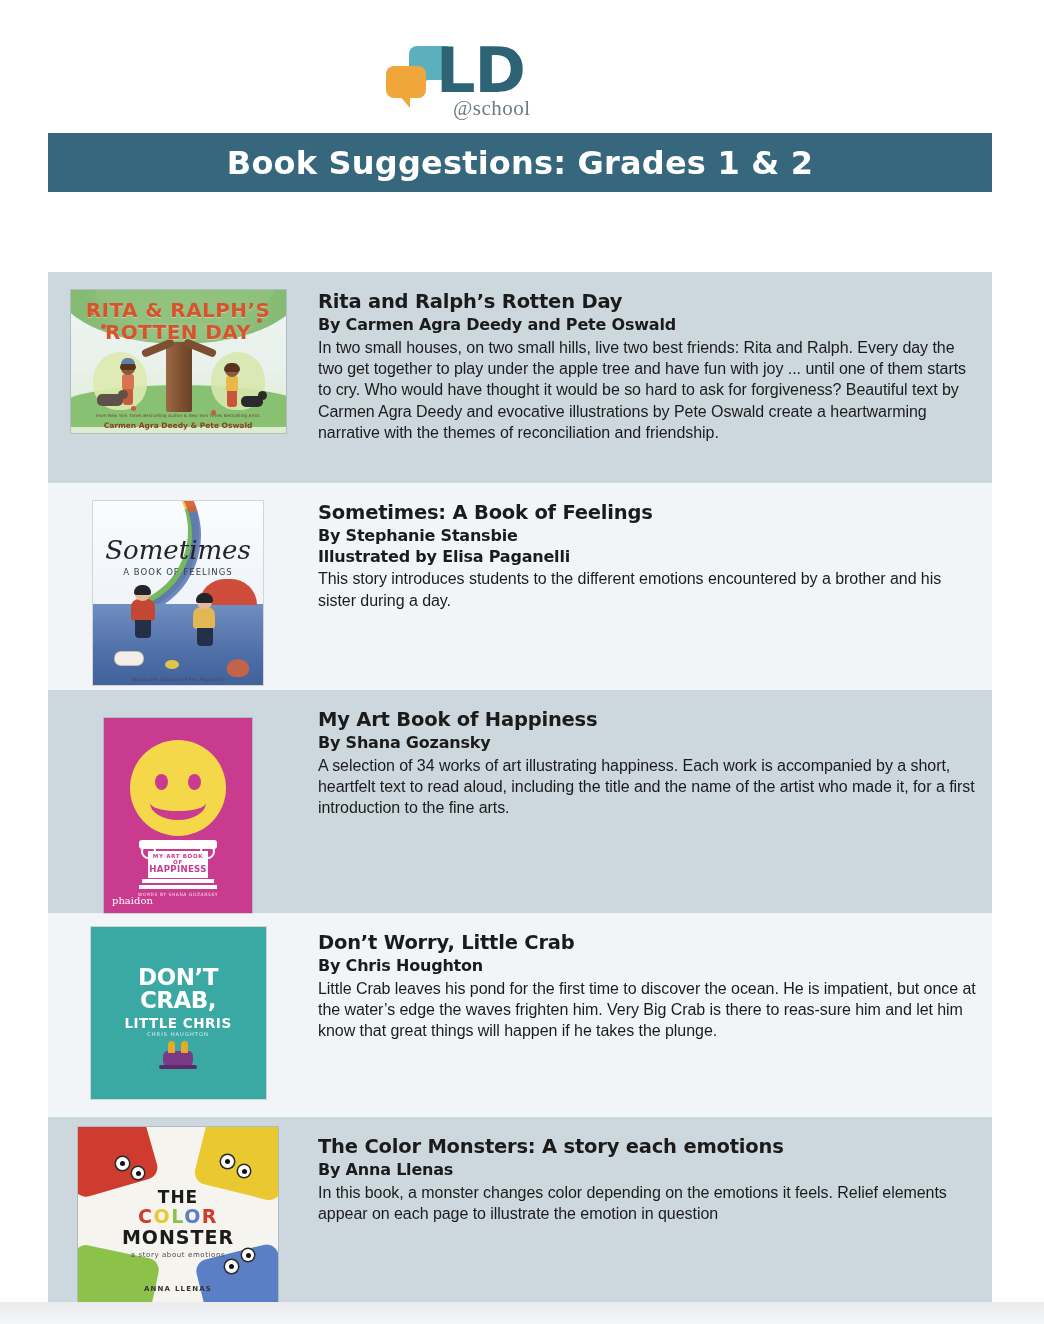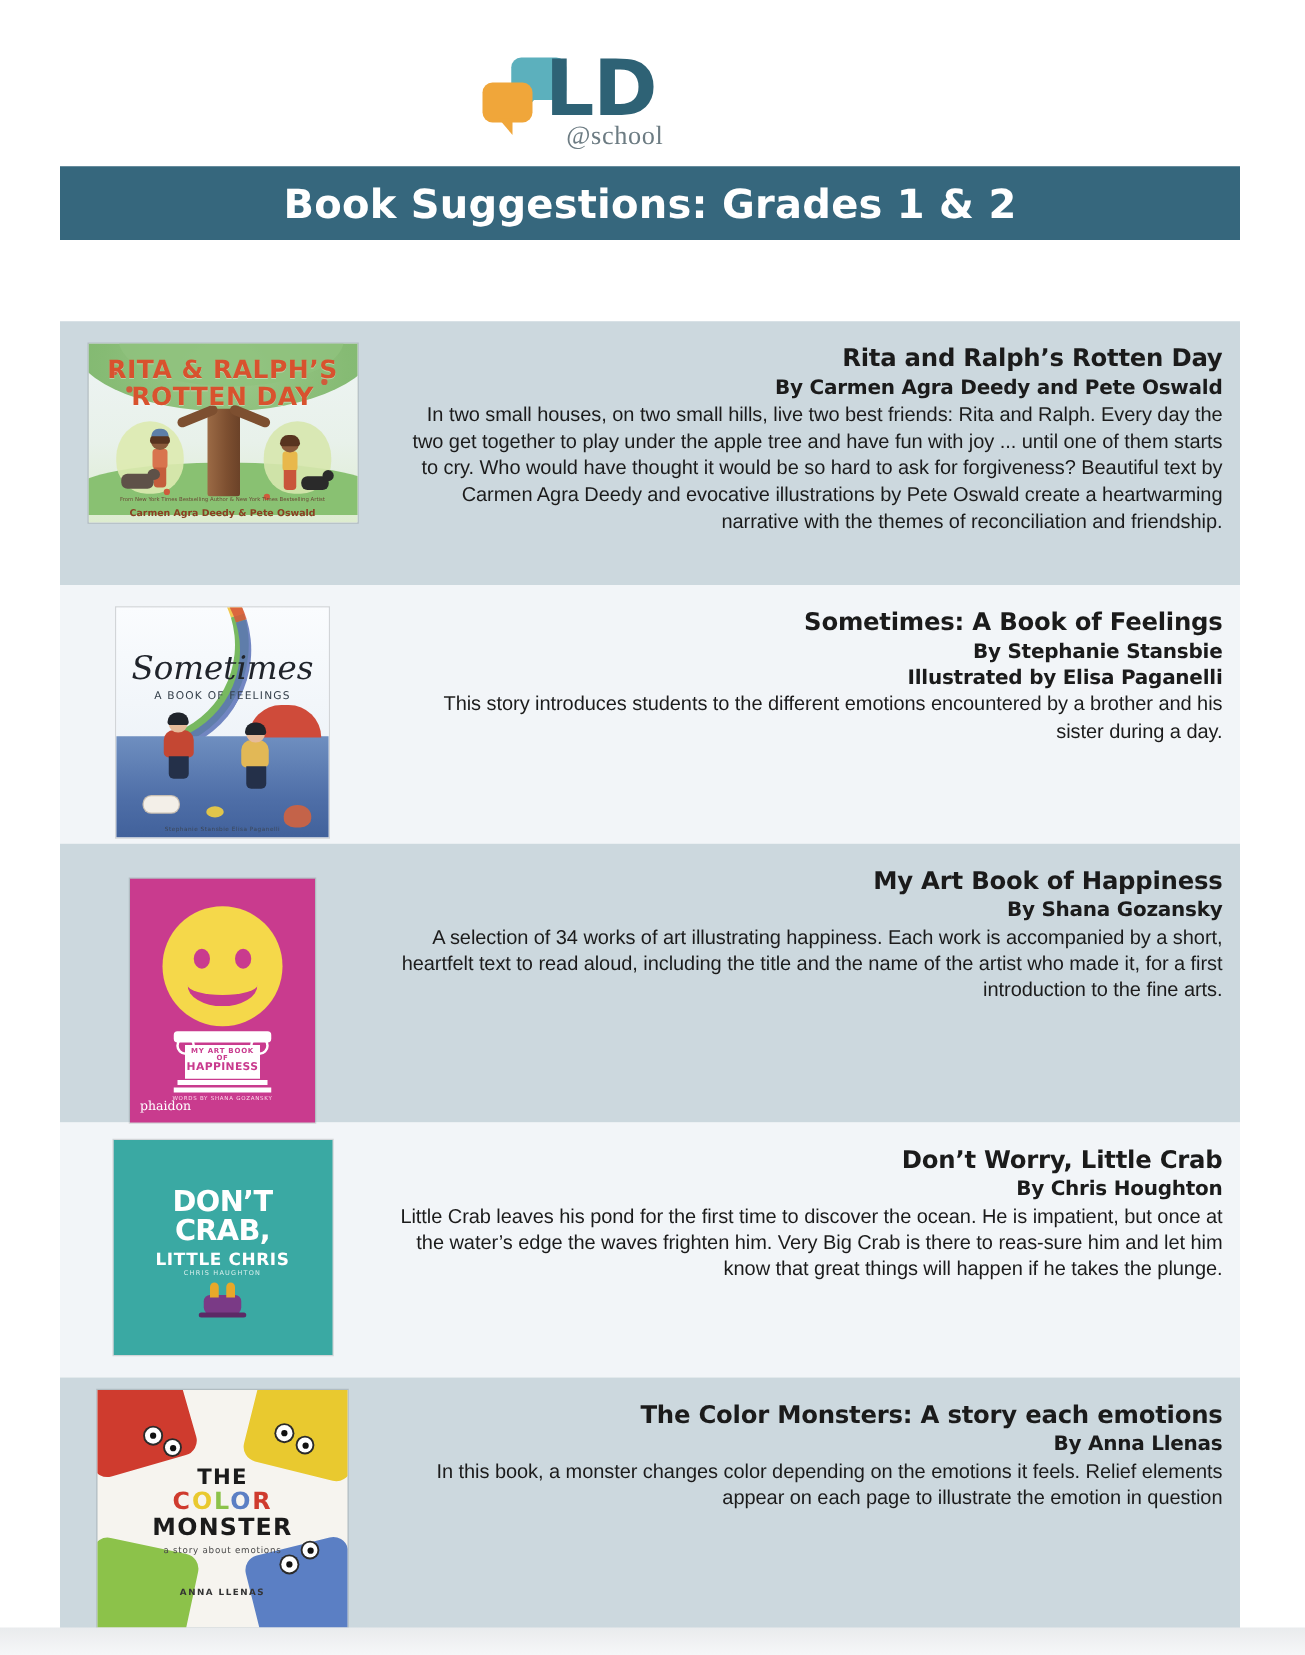--- a/index.html
+++ b/index.html
@@ -102,21 +102,21 @@
     color: #ffffff;
     font-size: 32px;
     font-weight: 700;
     letter-spacing: 0.2px;
     font-family: "DejaVu Sans", sans-serif;
   }
 
   
   .book-list {
     position: absolute;
-    left: 48px; top: 257px;
+    left: 48px; top: 272px;
     width: 944px;
   }
   .book-row {
     display: flex;
     align-items: flex-start;
     box-sizing: border-box;
     padding: 0;
   }
   .book-row.shade-dark { background: #ccd8de; }
   .book-row.shade-light { background: #f2f5f8; }
@@ -127,21 +127,20 @@
     display: flex;
     align-items: flex-start;
     justify-content: center;
     padding-top: 18px;
     box-sizing: border-box;
   }
   .text-cell {
     flex: 1 1 auto;
     padding: 18px 14px 14px 10px;
     box-sizing: border-box;
-    text-align: right;
   }
   .book-title {
     font-size: 19.5px;
     font-weight: 700;
     color: #1b1b1b;
     line-height: 1.22;
     margin: 0 0 1px 0;
     font-family: "DejaVu Sans", sans-serif;
     letter-spacing: -0.2px;
   }

